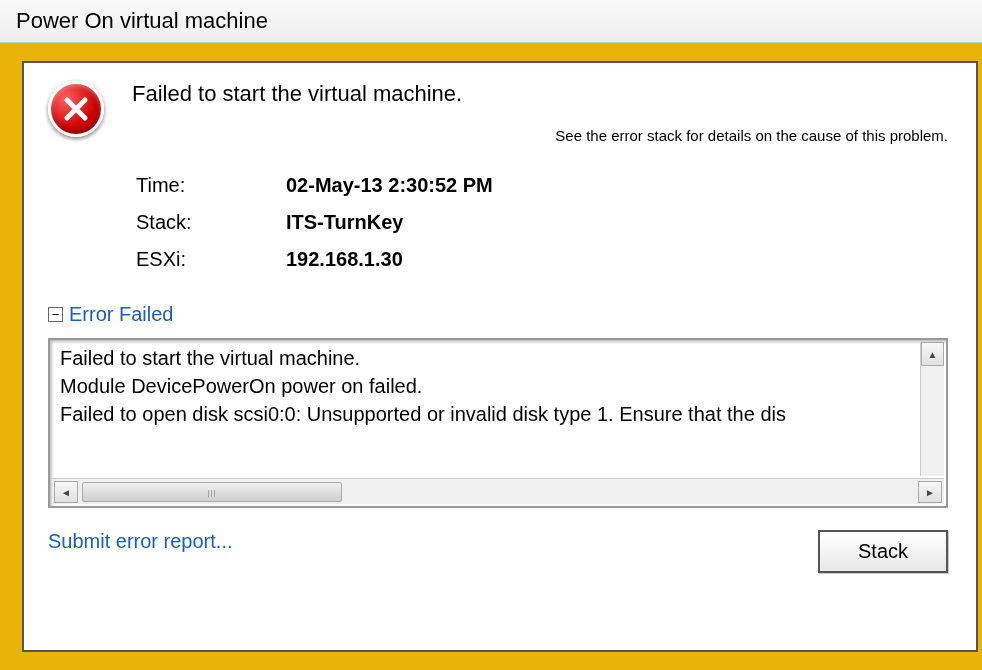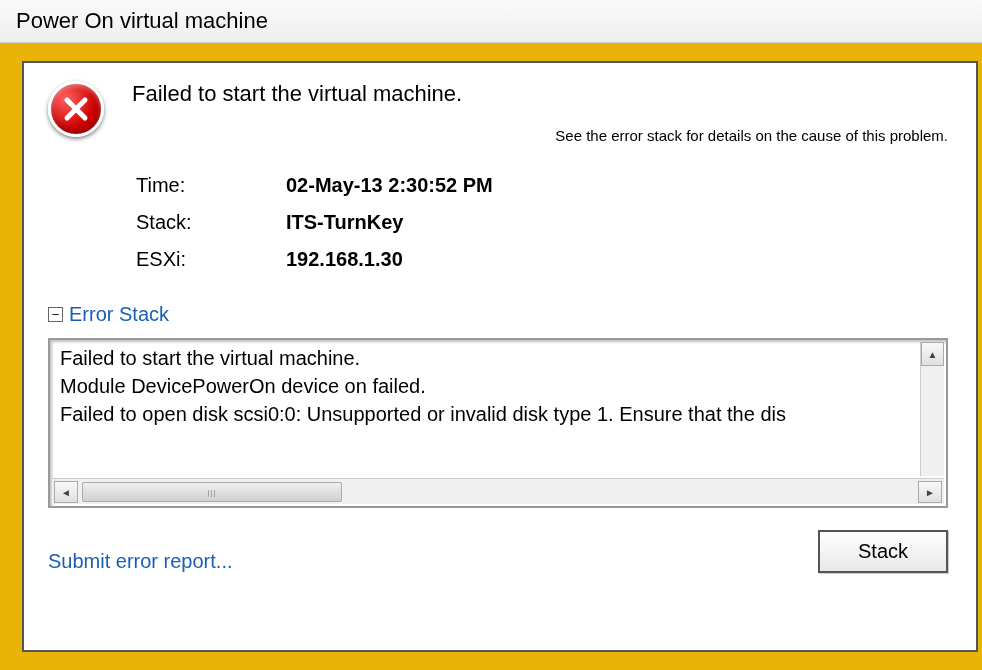--- a/index.html
+++ b/index.html
@@ -199,21 +199,21 @@
       display: flex;
       align-items: center;
       justify-content: center;
       font-size: 8px;
       color: #888;
       letter-spacing: 1px;
     }
     .footer {
       display: flex;
       justify-content: space-between;
-      align-items: flex-end;
+      align-items: flex-start;
       margin-top: 22px;
     }
     .submit-link {
       color: #1a5fb4;
       font-size: 20px;
       cursor: pointer;
     }
     .close-btn {
       min-width: 130px;
       padding: 8px 28px;
@@ -260,27 +260,27 @@
           </tr>
         </tbody>
           </table>
       </div>
     </div>
 
     <div class="error-stack-header">
       <div class="collapse-box">
         <span>−</span>
       </div>
-      <span class="error-stack-label">Error Stack</span>
+      <span class="error-stack-label">Error Failed</span>
     </div>
 
     <div class="stack-box">
       <div class="stack-content">
         <div class="stack-line">Failed to start the virtual machine.</div>
-        <div class="stack-line">Module DevicePowerOn device on failed.</div>
+        <div class="stack-line">Module DevicePowerOn power on failed.</div>
         <div class="stack-line">Failed to open disk scsi0:0: Unsupported or invalid disk type 1. Ensure that the dis</div>
       </div>
       <div class="vscroll">
         <div class="vscroll-up">▲</div>
       </div>
       <div class="hscroll">
         <div class="hscroll-left">◄</div>
         <div class="hscroll-thumb">|||</div>
         <div class="hscroll-right">►</div>
       </div>

